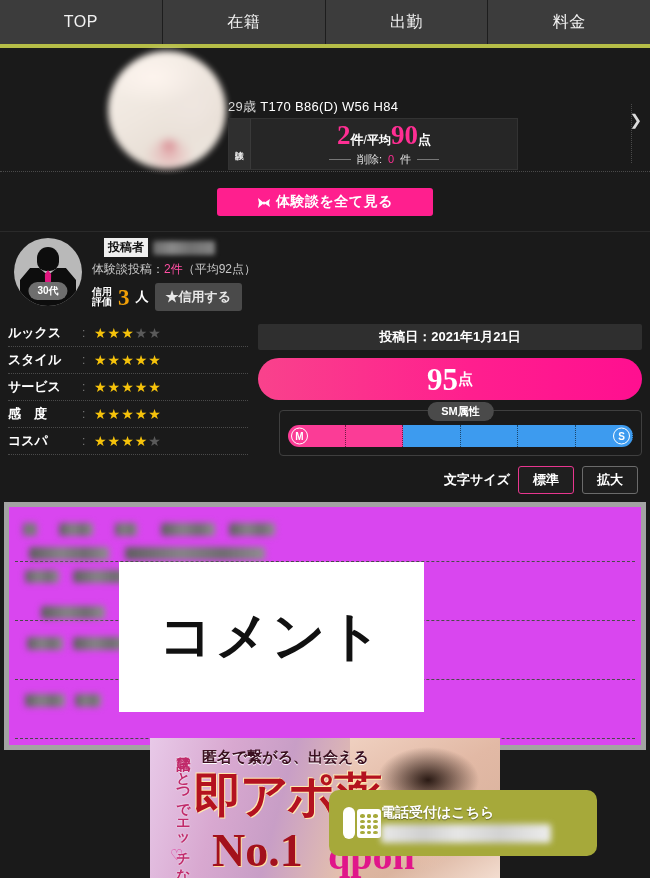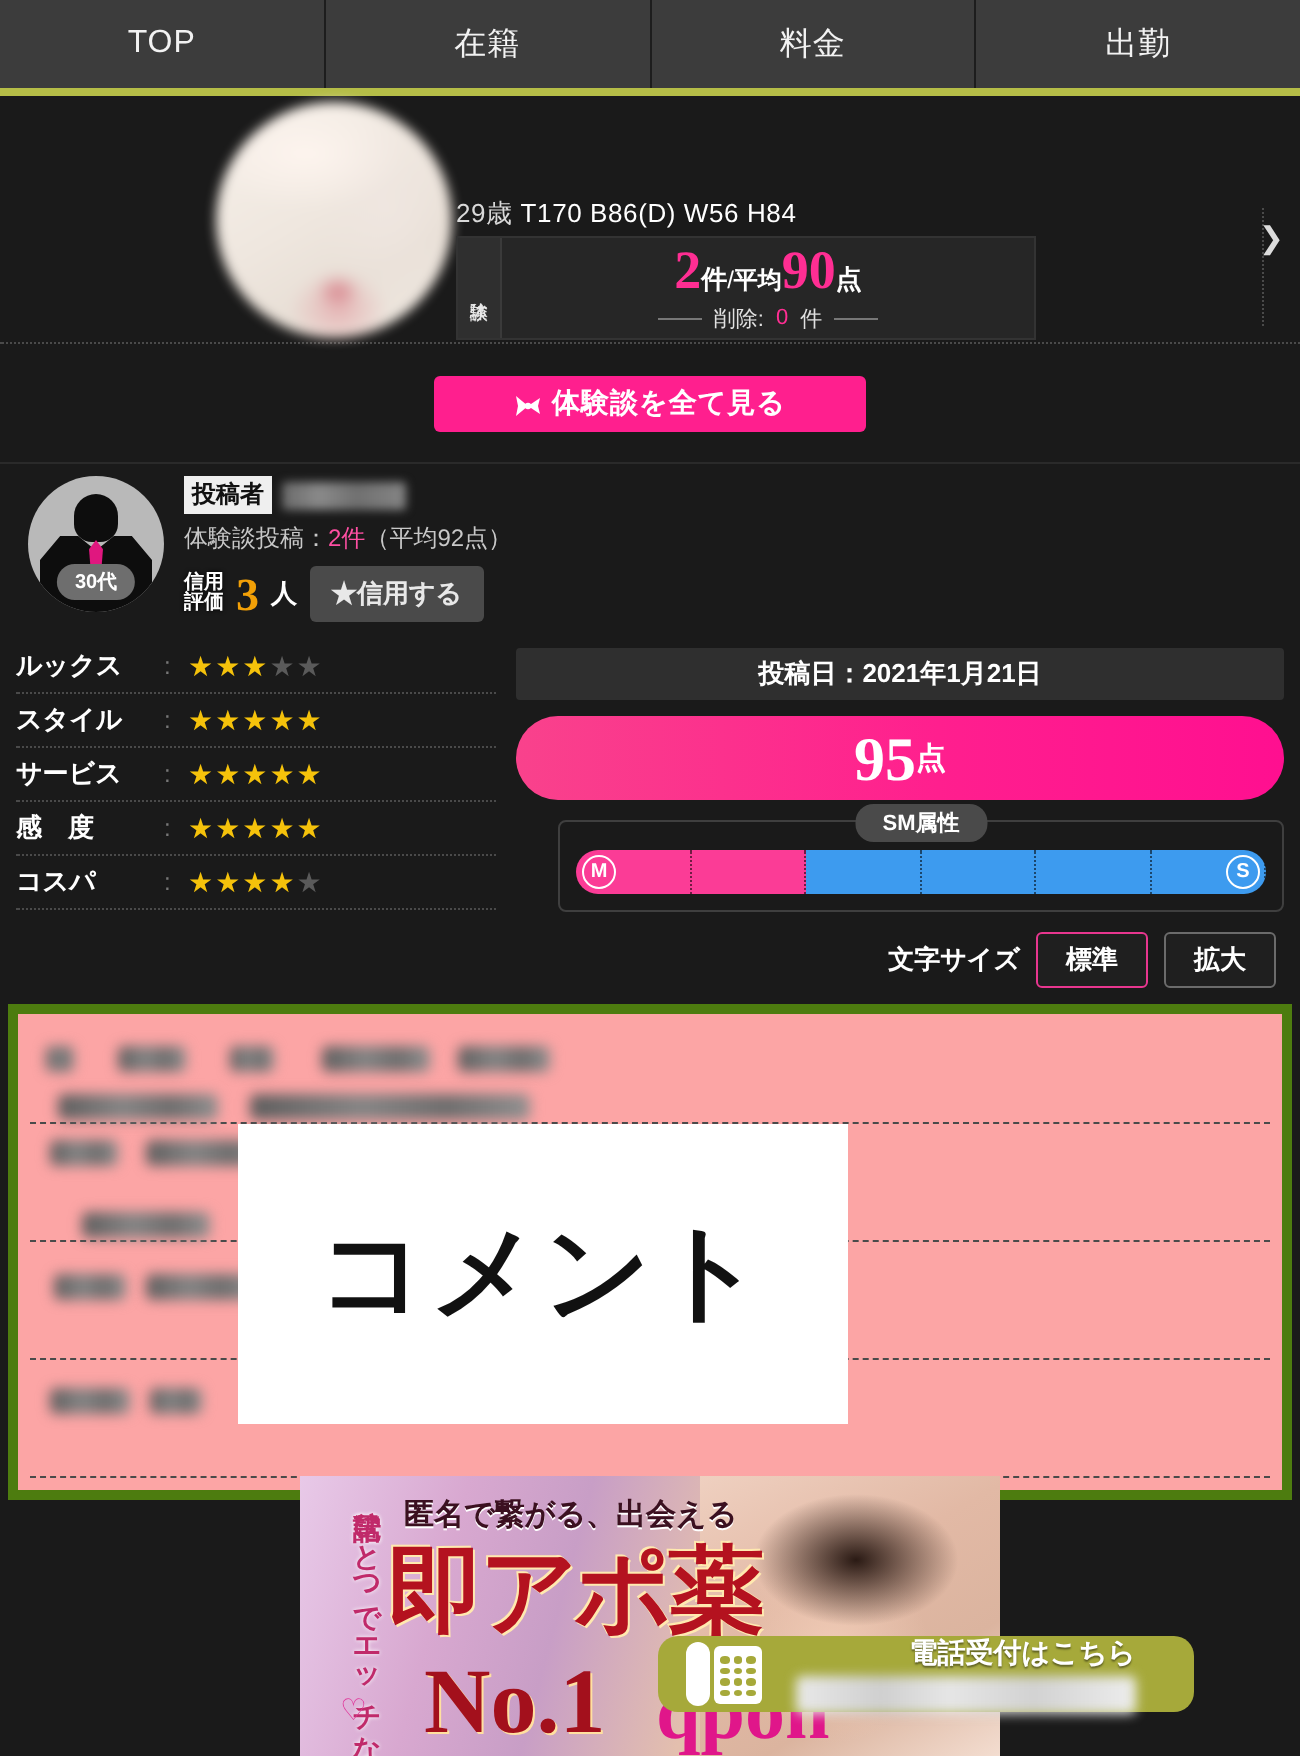--- a/index.html
+++ b/index.html
@@ -106,21 +106,21 @@
   .rv-tie  { position:absolute; left:50%; top:32px; transform:translateX(-50%);
              width:7px; height:26px; background:#e0177f;
              clip-path: polygon(50% 0,100% 18%,75% 100%,25% 100%,0 18%); }
   .rv-badge {
     position:absolute; left:50%; bottom:6px; transform:translateX(-50%);
     background:#6e6e6e; color:#fff; font-size:10px; font-weight:bold;
     padding:2px 9px; border-radius:9px; white-space:nowrap;
   }
   .rv-info { position:absolute; left:92px; top:6px; }
   .rv-row1 { display:flex; align-items:center; gap:5px; }
-  .tag-poster { background:#efefef; color:#111; font-size:12px; font-weight:bold; padding:1px 4px; }
+  .tag-poster { background:#efefef; color:#111; font-size:12px; font-weight:bold; padding:1px 4px;margin-left:12px; }
   .redact { display:inline-block; height:14px; width:62px;
             background:linear-gradient(90deg,#6a6a6a,#8a8a8a 30%,#707070 60%,#858585);
             filter:blur(2.5px); border-radius:2px; }
   .rv-row2 { margin-top:4px; font-size:12px; color:#c8c8c8; white-space:nowrap; }
   .rv-row2 .pink { color:#ff4fa3; }
   .rv-row3 { margin-top:5px; display:flex; align-items:center; gap:6px; }
   .trust-lbl { font-size:10px; line-height:10px; color:#fff; font-weight:bold; text-align:left;
                text-shadow:0 0 2px #000; }
   .trust-num { color:#f2a007; font-size:23px; font-weight:bold; line-height:1;
                font-family:"Liberation Serif", serif; }
@@ -171,21 +171,21 @@
   .textsize { display:flex; align-items:center; justify-content:flex-end;
               gap:8px; padding:10px 12px 8px 0; }
   .ts-label { color:#fff; font-size:13px; font-weight:bold; }
   .ts-btn { background:#1f1f1f; border:1px solid #6b6b6b; border-radius:3px;
             color:#fff; font-size:13px; font-weight:bold; padding:4px 14px; cursor:pointer; }
   .ts-btn.active { border-color:#e8368f; }
 
   
   .comment-panel {
     position:relative; margin:0 4px; height:248px;
-    border:5px solid #4d7c0f; background:#fca5a5; overflow:hidden;
+    border:5px solid #a3a3a3; background:#d946ef; overflow:hidden;
   }
   .cmt-rows { position:absolute; inset:0; padding:6px 6px 0 6px; }
   .cmt-row { position:relative; height:59px; border-bottom:1px dashed #4a4a4a; }
   .cmt-row:first-child { height:49px; }
   .blob { position:absolute; height:13px; border-radius:3px; filter:blur(3.2px);
           background:linear-gradient(90deg,#5d5d5d,#858585 40%,#6d6d6d 70%,#909090); }
   .cmt-overlay {
     position:absolute; left:110px; top:55px; width:305px; height:150px;
     background:#ffffff; display:flex; align-items:center; justify-content:center;
   }
@@ -230,23 +230,23 @@
   .fl-act { position:relative; display:flex; flex-direction:column; align-items:center; gap:1px; cursor:pointer;}
   .fl-act-label { color:#fff; font-size:12px; font-weight:bold; }
   .bubble-icon { width:26px; height:22px; background:#fff; border-radius:12px 12px 12px 3px; }
   .pencil-icon { width:26px; height:22px; position:relative; }
   .badge-count {
     position:absolute; right:-6px; top:-7px; width:17px; height:17px; border-radius:50%;
     background:#ff2f92; color:#fff; font-size:11px; font-weight:bold;
     display:flex; align-items:center; justify-content:center; border:1px solid #1a1a1a;
   }
   .float-phone {
-    position:absolute; right:53px; bottom:22px; height:38px; min-width:268px;
+    position:absolute; right:53px; bottom:22px; height:66px; min-width:268px;
     background:#a6a93a; border-radius:10px; display:flex; align-items:center;
-    padding:0 14px; gap:17px;text-align:right;
+    padding:0 14px; gap:0;
   }
   .phone-icon { width:38px; height:34px; position:relative; flex:0 0 auto; }
   .ph-handset { position:absolute; left:0; top:1px; width:12px; height:32px;
                 background:#fff; border-radius:6px; }
   .ph-body { position:absolute; left:14px; top:3px; width:24px; height:29px;
              background:#fff; border-radius:3px; }
   .ph-keys { position:absolute; left:17px; top:8px; width:18px; height:20px;
              display:grid; grid-template-columns:repeat(3,1fr); grid-template-rows:repeat(4,1fr); gap:2px; }
   .ph-keys i { background:#a6a93a; border-radius:50%; }
   .phone-text { display:flex; flex-direction:column; gap:2px; }
@@ -255,22 +255,22 @@
                background:linear-gradient(90deg,#e9e9e9,#cfcfcf 25%,#e6e6e6 45%,#d2d2d2 70%,#ededed); }
 </style>
 </head>
 <body>
 
 <div id="app">
 
   <div class="nav">
     <div class="nav-item">TOP</div>
     <div class="nav-item">在籍</div>
+    <div class="nav-item">出勤</div>
     <div class="nav-item">料金</div>
-    <div class="nav-item">出勤</div>
   </div>
 
   <div class="profile">
     <div class="avatar-photo"></div>
     <div class="spec-line">
       <span>29歳</span>
       <b>T170 B86(D) W56 H84</b>
     </div>
 
     <div class="statbox">

